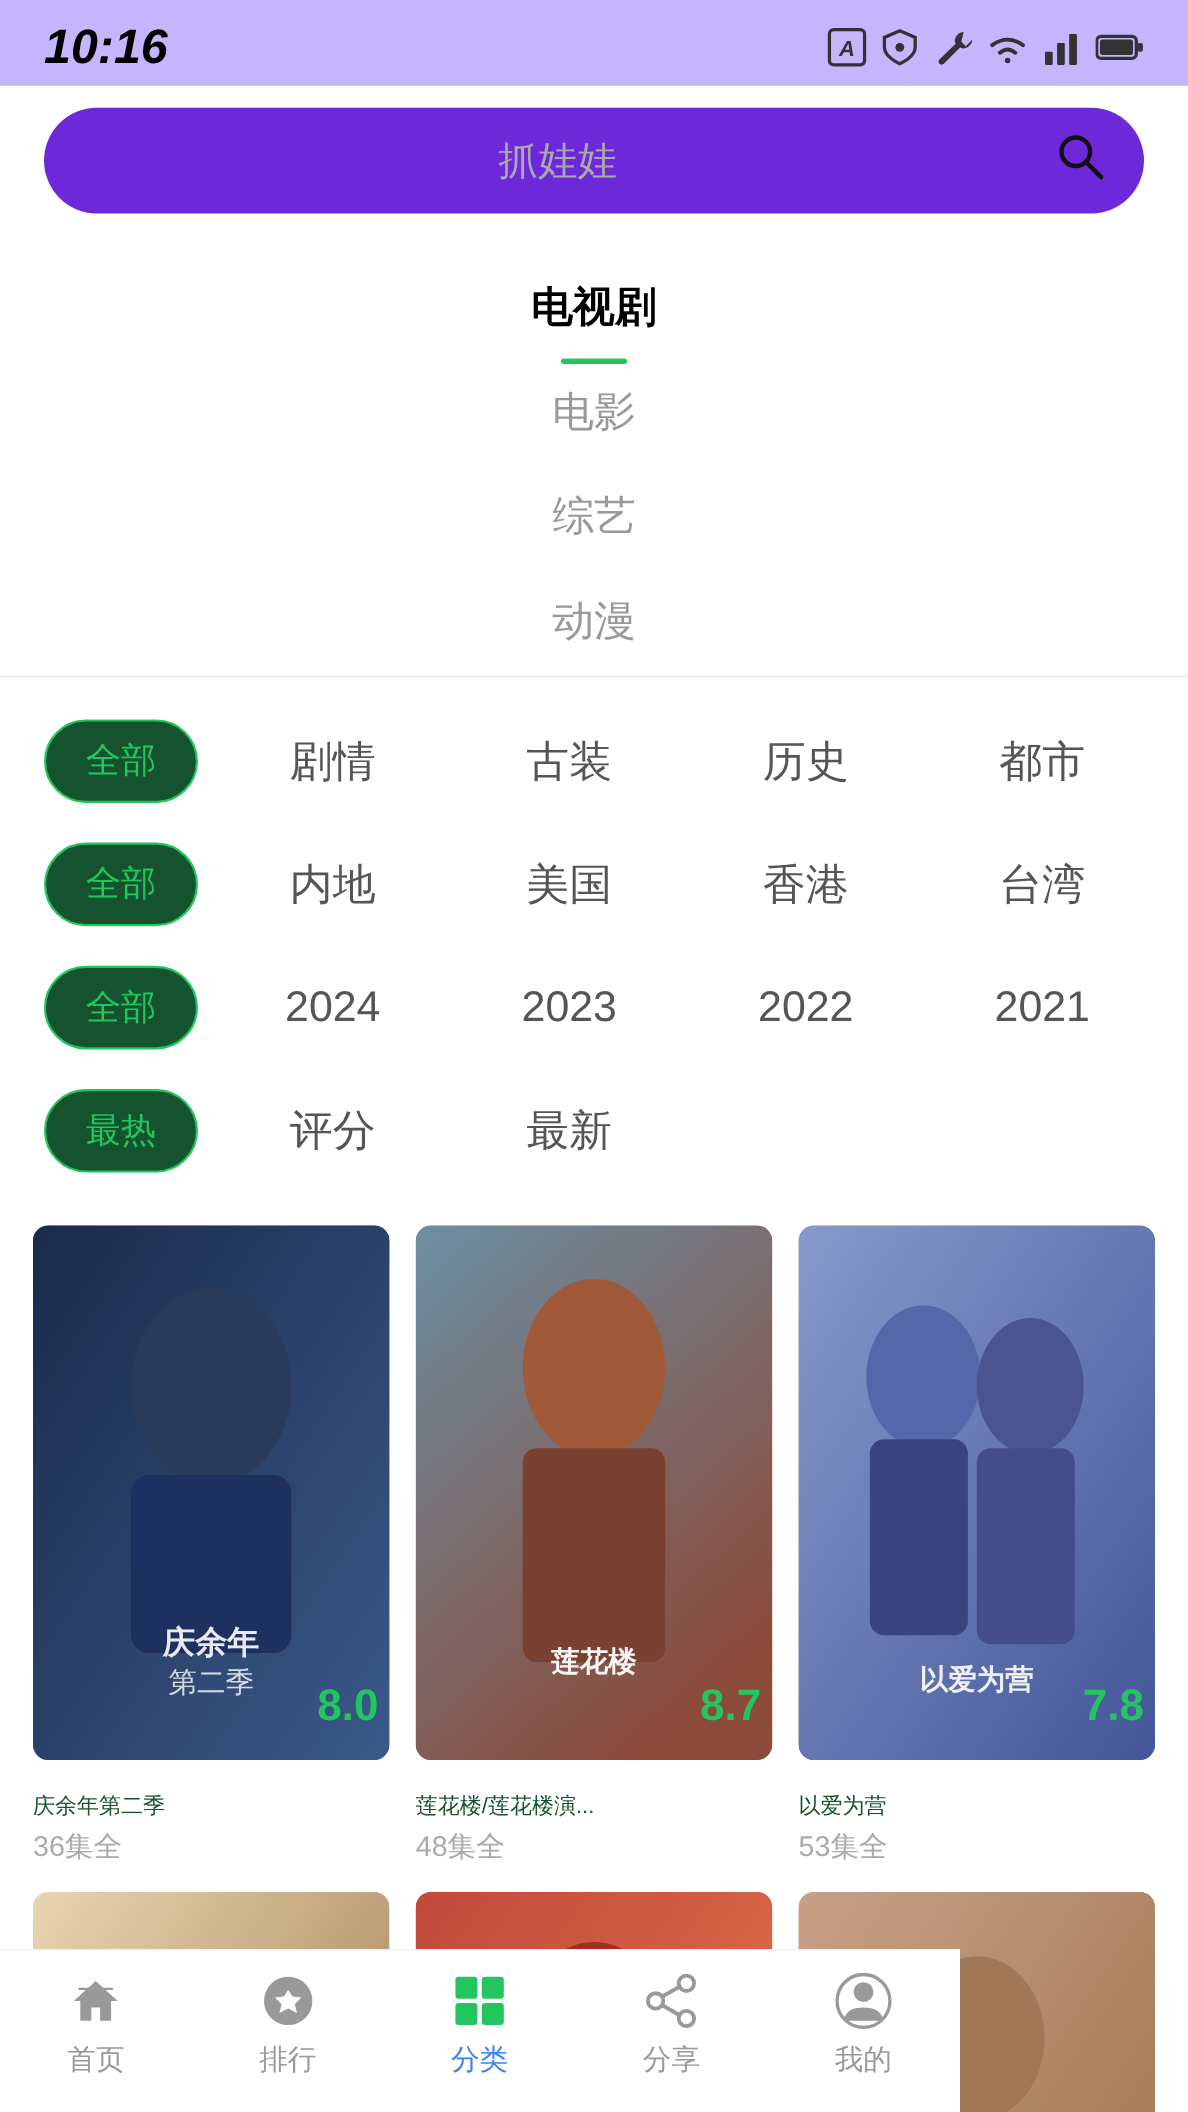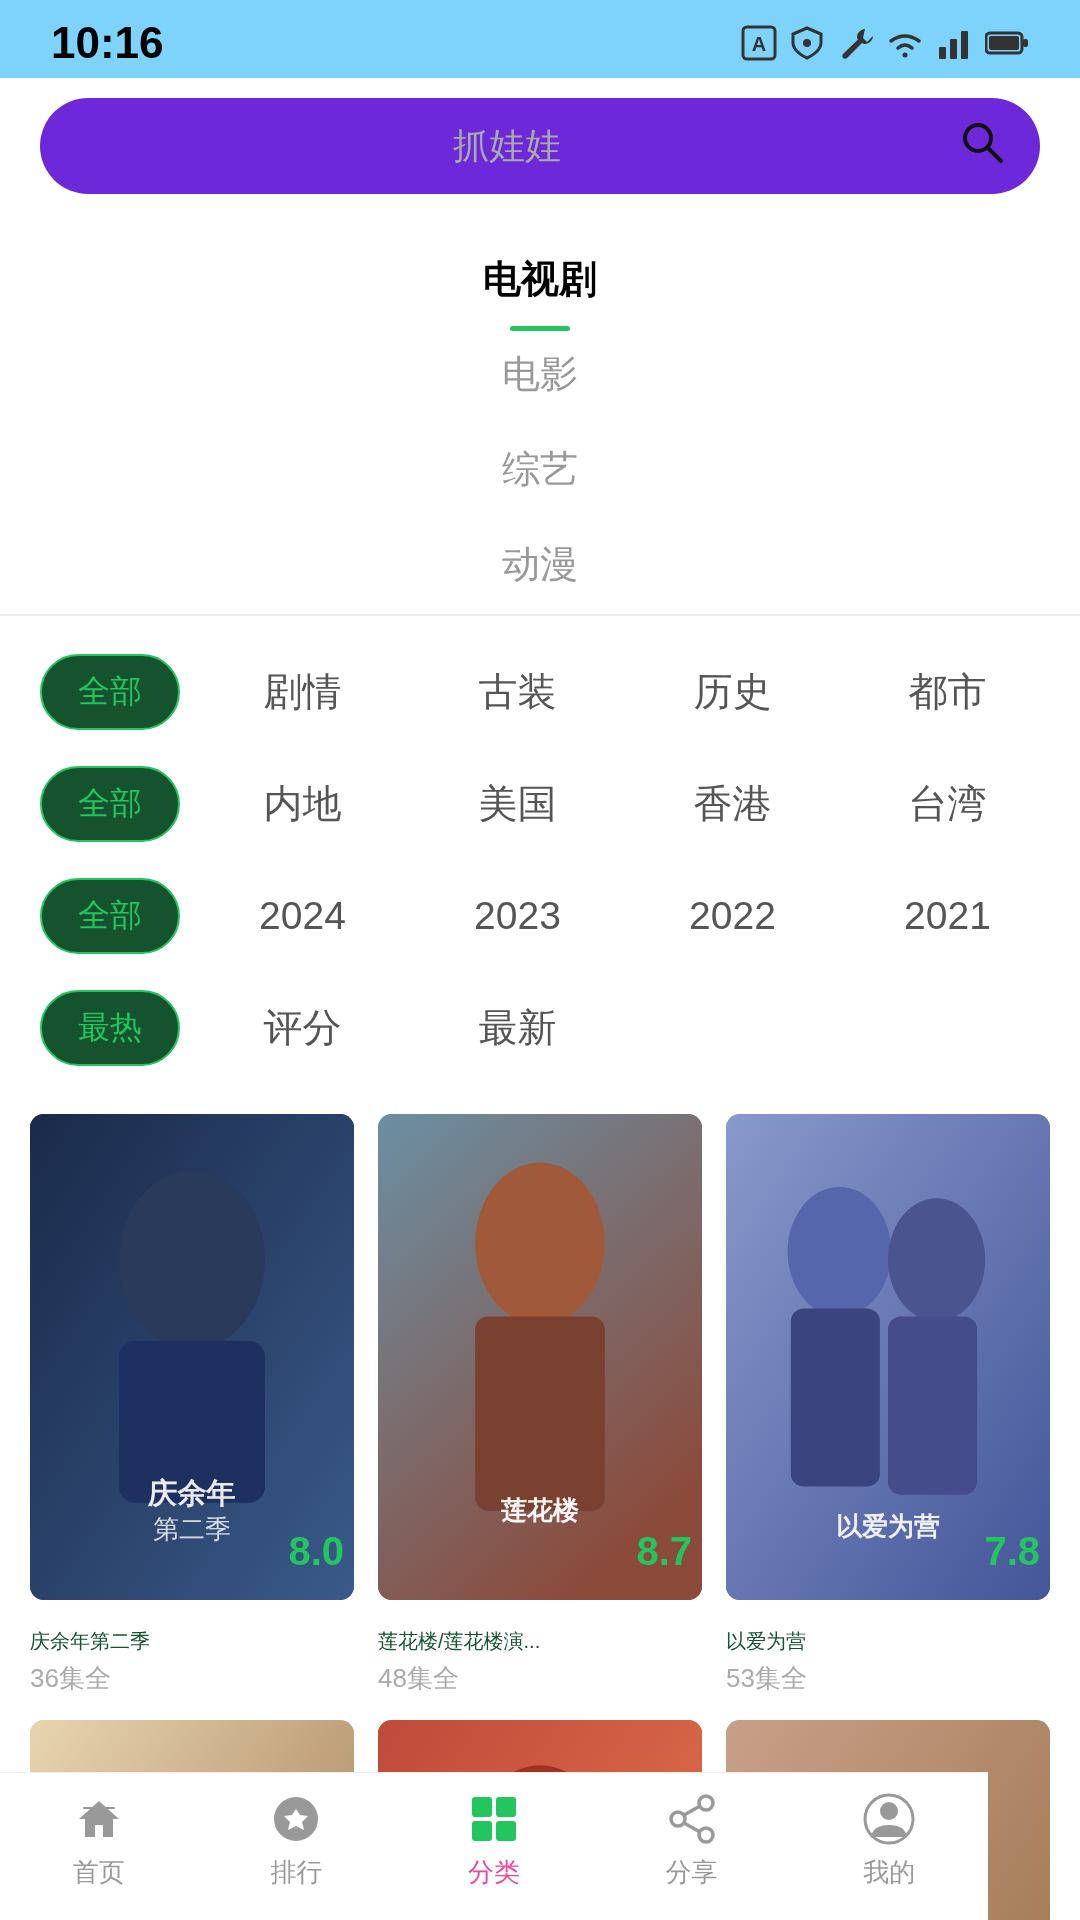--- a/index.html
+++ b/index.html
@@ -11,22 +11,23 @@
       min-height: 1920px;
       position: relative;
       overflow-x: hidden;
     }
 
     
     .status-bar {
       display: flex;
       justify-content: space-between;
       align-items: center;
-      padding: 18px 51px 10px;
-      background: #7dd3fc;
+      padding: 18px 40px 10px;
+      background: #c4b5fd;
+      font-style: italic;
     }
     .status-time {
       font-size: 44px;
       font-weight: 600;
       color: #000;
     }
     .status-icons {
       display: flex;
       align-items: center;
       gap: 12px;
@@ -167,41 +168,41 @@
     .bg-card3 { background: linear-gradient(160deg, #8899cc 0%, #667bbb 50%, #445599 100%); }
     .bg-card4 { background: linear-gradient(160deg, #e8d5b0 0%, #d4b896 50%, #c09a78 100%); }
     .bg-card5 { background: linear-gradient(160deg, #c04a3a 0%, #d4623a 40%, #e87a50 100%); }
     .bg-card6 { background: linear-gradient(160deg, #c8a088 0%, #b08060 50%, #987048 100%); }
 
     
     .bottom-nav {
       position: fixed;
       bottom: 0;
       left: 0;
-      width: 988px;
+      width: 872px;
       background: #fff;
       border-top: 1px solid #eee;
       display: flex;
       align-items: center;
       padding: 20px 0 30px;
     }
     .nav-item {
       flex: 1;
       display: flex;
       flex-direction: column;
       align-items: center;
       gap: 10px;
       cursor: pointer;
     }
     .nav-label {
       font-size: 26px;
       color: #999;
     }
     .nav-label.active {
-      color: #ec4899;
+      color: #3b82f6;
     }
 
     
     .nav-svg {
       width: 52px;
       height: 52px;
     }
   </style>
 </head>
 <body>

